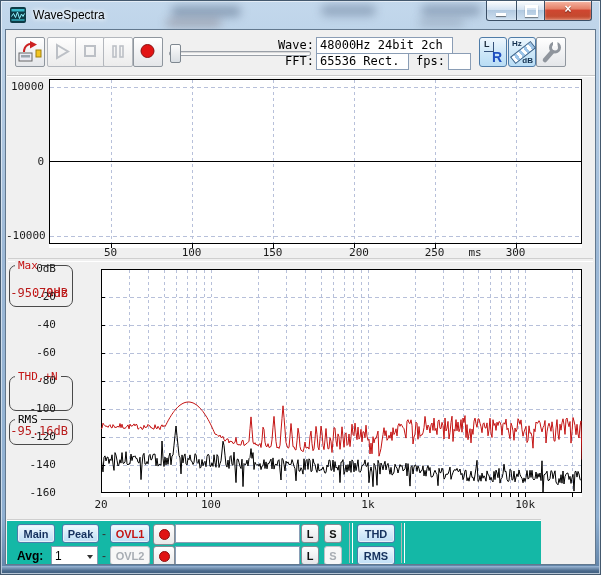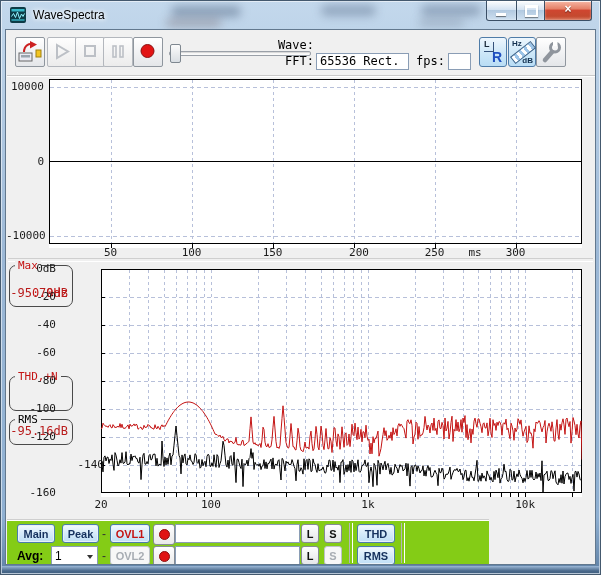--- a/index.html
+++ b/index.html
@@ -61,21 +61,21 @@
   .wylab{position:absolute;left:1px;width:38px;text-align:right;font:11px "DejaVu Sans Mono",monospace;color:#1a1a1a;}
   .sylab{position:absolute;left:41px;width:50px;text-align:right;font:11px "DejaVu Sans Mono",monospace;color:#1a1a1a;}
   .chart{position:absolute;background:#fff;}
   
   .mbox{position:absolute;left:3px;width:62px;border:1px solid #4a4a4a;border-radius:7px;}
   .mbox .mlabel{position:absolute;top:-7px;left:5px;background:#f0f0f0;padding:0 3px;
           font:11px "DejaVu Sans Mono",monospace;white-space:nowrap;}
   .mval{position:absolute;right:4px;font:12px "DejaVu Sans Mono",monospace;color:#b91c1c;white-space:nowrap;}
   .red{color:#c41414;}
   
-  .bbar{position:absolute;left:1px;top:489px;width:482px;height:47px;background:#84cc16;
+  .bbar{position:absolute;left:1px;top:489px;width:534px;height:47px;background:#14b8a6;
           border-top:1px solid #cfcfcf;box-shadow:inset 0 1px 0 #fff;}
   .btn{position:absolute;height:19px;border-radius:3px;display:flex;align-items:center;justify-content:center;
           font:bold 11px "Liberation Sans",sans-serif;box-sizing:border-box;}
   .btn.blue{border:1px solid #4a7dab;background:linear-gradient(#f4fafe,#d8ecfa 45%,#bfdff6);color:#15315e;
           box-shadow:0 0 0 1px #e8f1f8 inset;}
   .btn.gray{border:1px solid #858c94;background:linear-gradient(#fefefe,#e4e6e9);color:#111;}
   .btn.disabled{border:1px solid #bdc2c8;background:#f7f7f7;color:#a8adb3;}
   .btn.ovl1{color:#c41414;}
   .dotbtn{position:absolute;width:20px;height:19px;border:1px solid #858c94;border-radius:3px;
           background:linear-gradient(#fefefe,#e9e9e9);}
@@ -156,20 +156,21 @@
       </div>
       <div class="tbtn en" style="left:126px">
         <svg width="28" height="28">
           <circle cx="13.5" cy="13" r="6.5" fill="#e21414" stroke="#8c0f0f"></circle>
             </svg>
       </div>
       <div class="slider-groove"></div>
       <div class="slider-thumb"></div>
 
       <span class="tlab" style="left:250px;top:7px;width:57px">Wave:</span>
+      <div class="tfield" style="left:309px;top:6px;width:132px">48000Hz 24bit 2ch</div>
       <span class="tlab" style="left:250px;top:23px;width:57px">FFT:</span>
       <div class="tfield" style="left:309px;top:22px;width:88px">65536 Rect.</div>
       <span class="tlab" style="left:400px;top:23px;width:38px">fps:</span>
       <div class="tfield" style="left:441px;top:22px;width:18px"></div>
 
       <div class="bluebtn" style="left:472px">
         <span class="lr-l">L</span>
         <span class="lr-h"></span>
         <span class="lr-v"></span>
         <span class="lr-r">R</span>
@@ -311,21 +312,21 @@
           <polyline points="0,159.5 1,159.3 2,154.2 3,155.8 4,156.8 5,157.4 6,157.1 7,158.4 8,156.7 9,155.7 10,158.4 11,159.0 12,155.6 13,157.0 14,158.8 15,157.9 16,158.3 17,157.0 18,158.3 19,154.5 20,158.7 21,155.2 22,159.0 23,159.3 24,159.3 25,158.5 26,157.1 27,155.9 28,159.8 29,155.1 30,157.2 31,156.8 32,156.5 33,154.9 34,156.9 35,155.2 36,155.8 37,160.2 38,159.5 39,158.5 40,158.1 41,160.4 42,160.0 43,156.3 44,158.5 45,158.2 46,158.0 47,155.4 48,156.7 49,156.8 50,158.9 51,158.7 52,160.0 53,160.0 54,155.7 55,159.0 56,159.8 57,157.3 58,159.0 59,160.7 60,157.1 61,155.8 62,157.9 63,156.4 64,157.5 65,155.8 66,153.8 67,151.9 68,150.1 69,148.4 70,146.8 71,145.2 72,143.8 73,142.4 74,141.2 75,140.0 76,138.9 77,137.9 78,137.0 79,136.2 80,135.5 81,134.9 82,134.3 83,133.9 84,133.5 85,133.3 86,133.1 87,133.0 88,133.0 89,133.1 90,133.3 91,133.6 92,133.9 93,134.4 94,135.0 95,135.6 96,136.3 97,137.2 98,138.1 99,139.1 100,140.2 101,141.4 102,142.6 103,144.0 104,145.5 105,147.0 106,148.6 107,150.4 108,152.2 109,154.1 110,156.1 111,158.2 112,160.4 113,162.7 114,165.0 115,165.5 116,165.6 117,166.7 118,167.5 119,166.0 120,168.6 121,168.2 122,167.4 123,170.4 124,172.2 125,170.7 126,169.9 127,169.9 128,174.0 129,172.0 130,172.6 131,172.5 132,174.5 133,174.2 134,173.3 135,168.4 136,175.1 137,176.1 138,175.3 139,176.2 140,175.9 141,171.7 142,171.2 143,176.5 144,176.0 145,174.8 146,174.4 147,173.3 148,172.2 149,159.6 150,147.9 151,160.5 152,173.1 153,175.1 154,173.7 155,176.0 156,175.3 157,176.9 158,175.8 159,174.5 160,178.5 161,170.8 162,158.2 163,160.6 164,173.2 165,177.2 166,177.7 167,174.7 168,178.5 169,178.0 170,177.5 171,170.8 172,158.2 173,147.4 174,160.0 175,172.6 176,179.0 177,178.0 178,179.5 179,176.3 180,162.0 181,149.4 182,136.8 183,148.3 184,160.9 185,173.5 186,176.9 187,179.1 188,178.5 189,167.1 190,154.5 191,165.1 192,177.7 193,177.8 194,180.5 195,181.0 196,171.8 197,159.2 198,165.0 199,177.6 200,181.3 201,181.6 202,182.8 203,179.2 204,173.0 205,179.0 206,178.8 207,178.1 208,180.1 209,167.5 210,162.1 211,174.7 212,181.7 213,179.9 214,170.0 215,157.4 216,165.5 217,178.1 218,180.9 219,169.7 220,157.1 221,163.8 222,176.4 223,180.6 224,170.7 225,159.5 226,172.1 227,179.9 228,179.6 229,168.5 230,172.3 231,183.5 232,171.3 233,158.7 234,159.1 235,171.7 236,177.5 237,164.9 238,167.7 239,180.3 240,170.4 241,157.8 242,168.4 243,178.3 244,165.7 245,163.8 246,176.4 247,175.3 248,165.0 249,177.6 250,167.8 251,155.2 252,165.6 253,166.7 254,154.1 255,163.7 256,170.7 257,158.1 258,170.1 259,168.1 260,160.3 261,172.9 262,162.7 263,163.0 264,168.8 265,156.2 266,167.3 267,171.3 268,170.2 269,185.0 270,174.1 271,184.8 272,167.7 273,173.9 274,169.4 275,169.6 276,166.1 277,162.1 278,187.2 279,183.7 280,179.4 281,172.0 282,165.5 283,158.7 284,166.7 285,161.7 286,171.3 287,169.7 288,166.3 289,169.2 290,162.9 291,171.5 292,158.7 293,165.5 294,163.7 295,159.8 296,166.9 297,156.7 298,154.6 299,157.3 300,155.1 301,156.7 302,158.5 303,159.7 304,164.9 305,169.1 306,152.2 307,150.7 308,153.8 309,154.6 310,150.8 311,156.4 312,175.0 313,168.1 314,165.1 315,153.2 316,154.2 317,170.3 318,157.5 319,167.5 320,166.0 321,166.0 322,163.9 323,158.7 324,147.4 325,155.2 326,161.0 327,156.0 328,157.9 329,164.0 330,155.9 331,154.0 332,161.4 333,149.1 334,161.6 335,159.3 336,165.6 337,152.3 338,150.9 339,159.4 340,159.6 341,153.4 342,156.5 343,170.0 344,149.0 345,162.0 346,159.2 347,152.4 348,170.0 349,163.5 350,153.6 351,147.2 352,172.5 353,160.3 354,162.1 355,150.6 356,161.8 357,153.1 358,162.7 359,159.6 360,150.6 361,163.2 362,149.0 363,153.5 364,146.6 365,168.6 366,155.6 367,170.7 368,164.6 369,159.7 370,173.9 371,160.1 372,165.4 373,152.2 374,149.1 375,154.5 376,158.3 377,149.9 378,149.9 379,154.2 380,157.8 381,163.7 382,154.9 383,153.8 384,158.8 385,159.1 386,153.9 387,166.8 388,161.0 389,149.2 390,164.0 391,168.5 392,150.7 393,156.5 394,154.4 395,161.4 396,153.2 397,156.5 398,152.5 399,153.2 400,156.2 401,166.2 402,154.8 403,153.7 404,155.3 405,150.1 406,160.7 407,159.1 408,164.8 409,169.7 410,154.1 411,157.0 412,161.9 413,171.3 414,159.0 415,162.7 416,160.2 417,149.7 418,151.7 419,155.3 420,150.9 421,160.7 422,167.2 423,163.0 424,160.0 425,157.4 426,173.5 427,171.4 428,156.8 429,164.4 430,163.7 431,167.7 432,179.2 433,159.9 434,162.7 435,153.0 436,154.2 437,153.8 438,151.7 439,153.7 440,159.0 441,162.9 442,158.6 443,156.7 444,151.5 445,174.0 446,162.9 447,157.4 448,154.2 449,157.8 450,162.3 451,152.8 452,159.8 453,171.8 454,172.2 455,158.9 456,150.6 457,165.0 458,170.5 459,155.2 460,161.2 461,153.8 462,149.8 463,155.8 464,165.4 465,150.4 466,149.0 467,154.0 468,157.7 469,152.5 470,174.1 471,163.0 472,148.5 473,152.0 474,156.5 475,165.7 476,155.3 477,165.0 478,169.0 479,157.0 480,151.9 481,190.6" fill="none" stroke="#c41414" stroke-width="1"></polyline>
         </svg>
     <div id="spec-ylabels">
           <span class="sylab" style="left: 0px; top: 232px;">0dB</span>
           <span class="sylab" style="left: 0px; top: 260px;">-20</span>
           <span class="sylab" style="left: 0px; top: 288px;">-40</span>
           <span class="sylab" style="left: 0px; top: 316px;">-60</span>
           <span class="sylab" style="left: 0px; top: 344px;">-80</span>
           <span class="sylab" style="left: 0px; top: 372px;">-100</span>
           <span class="sylab" style="left: 0px; top: 400px;">-120</span>
-          <span class="sylab" style="left: 0px; top: 428px; margin-left: 48px;">-140</span>
+          <span class="sylab" style="left: 0px; top: 428px;">-140</span>
           <span class="sylab" style="left: 0px; top: 456px;">-160</span>
         </div>
     <div id="spec-xlabels">
           <span class="axlab" style="left: 77px; top: 468px;">20</span>
           <span class="axlab" style="left: 186.846px; top: 468px;">100</span>
           <span class="axlab" style="left: 343.999px; top: 468px;">1k</span>
           <span class="axlab" style="left: 501.153px; top: 468px;">10k</span>
         </div>
 
     <div class="bbar">

